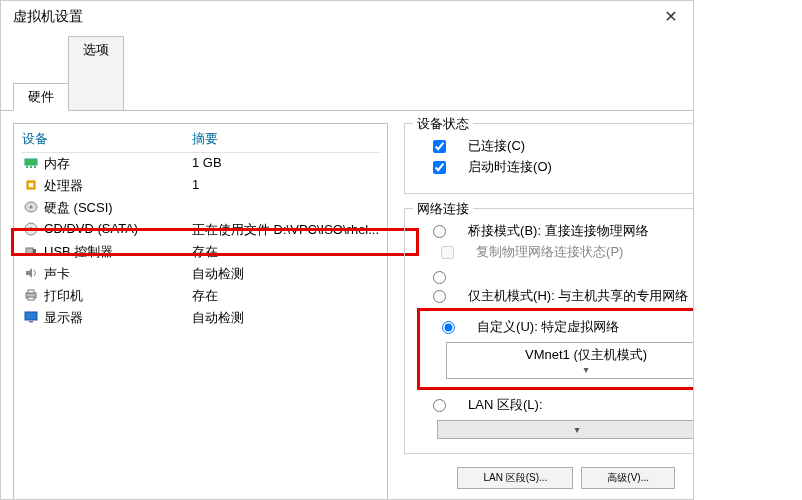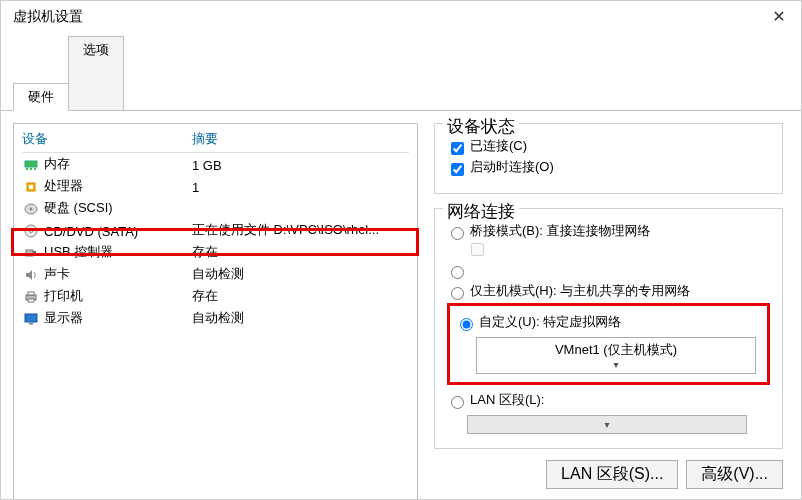--- a/index.html
+++ b/index.html
@@ -1,43 +1,43 @@
 <!DOCTYPE html>
 <html><head>
 <meta charset="utf-8">
 <style>
   * { box-sizing: border-box; font-family: "Microsoft YaHei", "Segoe UI", sans-serif; }
   body { margin: 0; background: #fff; color: #000; font-size: 13px; }
-  .window { width: 802px; height: 500px; border: 1px solid #ccc; position: relative; overflow: hidden; }
+  .window { width: 694px; height: 500px; border: 1px solid #ccc; position: relative; overflow: hidden; }
   .titlebar { display: flex; justify-content: space-between; align-items: center; padding: 6px 0 6px 12px; font-size: 14px; }
   .close-x { width: 44px; text-align: center; font-size: 16px; font-family: sans-serif; color: #333; }
   .tabs { display: flex; padding: 0 12px; border-bottom: 1px solid #c0c0c0; margin-top: 4px; }
   .tab { padding: 4px 14px; border: 1px solid #c0c0c0; border-bottom: none; margin-right: -1px; background: #f3f3f3; position: relative; }
   .tab.active { background: #fff; top: 1px; border-bottom: 1px solid #fff; margin-top: 46px; }
   .body { display: flex; padding: 12px; gap: 16px; height: calc(100% - 70px); }
   .left-pane { width: 405px; border: 1px solid #c0c0c0; padding: 6px 8px; position: relative; }
   .hdr-row { display: flex; font-weight: 400; border-bottom: 1px solid #e0e0e0; padding-bottom: 4px; color: #0369a1; }
   .col-dev { width: 170px; }
   .col-sum { flex: 1; }
-  .dev-row { display: flex; align-items: flex-end; padding: 2px 0; position: relative; }
+  .dev-row { display: flex; align-items: flex-start; padding: 2px 0; position: relative; }
   .dev-row .ico { width: 18px; height: 16px; margin-right: 4px; display: flex; align-items: center; justify-content: center; font-size: 12px; }
   .dev-row .dname { width: 148px; white-space: nowrap; }
   .dev-row .dsum { flex: 1; white-space: nowrap; overflow: hidden; text-overflow: ellipsis; }
   .sel { position: absolute; border: 3px solid #e60000; pointer-events: none; }
   .right-pane { flex: 1; padding-right: 6px; }
   .grp { border: 1px solid #d0d0d0; padding: 10px 12px 14px; margin-bottom: 14px; position: relative; }
-  .grp .cap { position: absolute; top: -9px; left: 8px; background: #fff; padding: 0 4px; font-size: 17px; }
-  .chk, .rad { display: flex; align-items: flex-end; gap: 6px; margin: 3px 4px; font-size: 13px; }
+  .grp .cap { position: absolute; top: -9px; left: 8px; background: #fff; padding: 0 4px; font-size: 13px; }
+  .chk, .rad { display: flex; align-items: center; gap: 22px; margin: 3px 16px; font-size: 13px; }
   .chk input, .rad input { margin: 0; }
   .hlbox { border: 3px solid #e60000; padding: 4px 6px 8px; }
   .dd { width: 280px; border: 1px solid #adadad; padding: 3px 6px; margin: 6px 0 0 20px; display: flex; justify-content: space-between; align-items: center; background: #fff; flex-direction: column; }
   .dd.disabled { background: #e8e8e8; color: #888; }
   .indent { margin-left: 24px; color: #888; }
   .btnrow { position: absolute; right: 18px; bottom: 10px; display: flex; gap: 8px; }
-  .btn { border: 1px solid #adadad; padding: 3px 14px; background: #f3f3f3; font-size: 16px; }
+  .btn { border: 1px solid #adadad; padding: 3px 25px; background: #f3f3f3; font-size: 10px; }
   svg { display: block; }
   .chev { font-size: 10px; color: #555; }
 </style>
 </head>
 <body>
 
 <div class="window">
   <div class="titlebar">
     <span>虚拟机设置</span>
     <div class="close-x">✕</div>
@@ -158,20 +158,21 @@
 
       <div class="grp">
         <span class="cap">网络连接</span>
 
         <label class="rad">
           <input type="radio" name="netmode" style="">
           <span>桥接模式(B): 直接连接物理网络</span>
         </label>
         <label class="chk indent">
           <input type="checkbox" disabled="" style="">
+          <span>复制物理网络连接状态(P)</span>
         </label>
 
         <label class="rad" style="margin-top:10px">
           <input type="radio" name="netmode" style="">
         </label>
 
         <label class="rad">
           <input type="radio" name="netmode" style="">
           <span>仅主机模式(H): 与主机共享的专用网络</span>
         </label>

